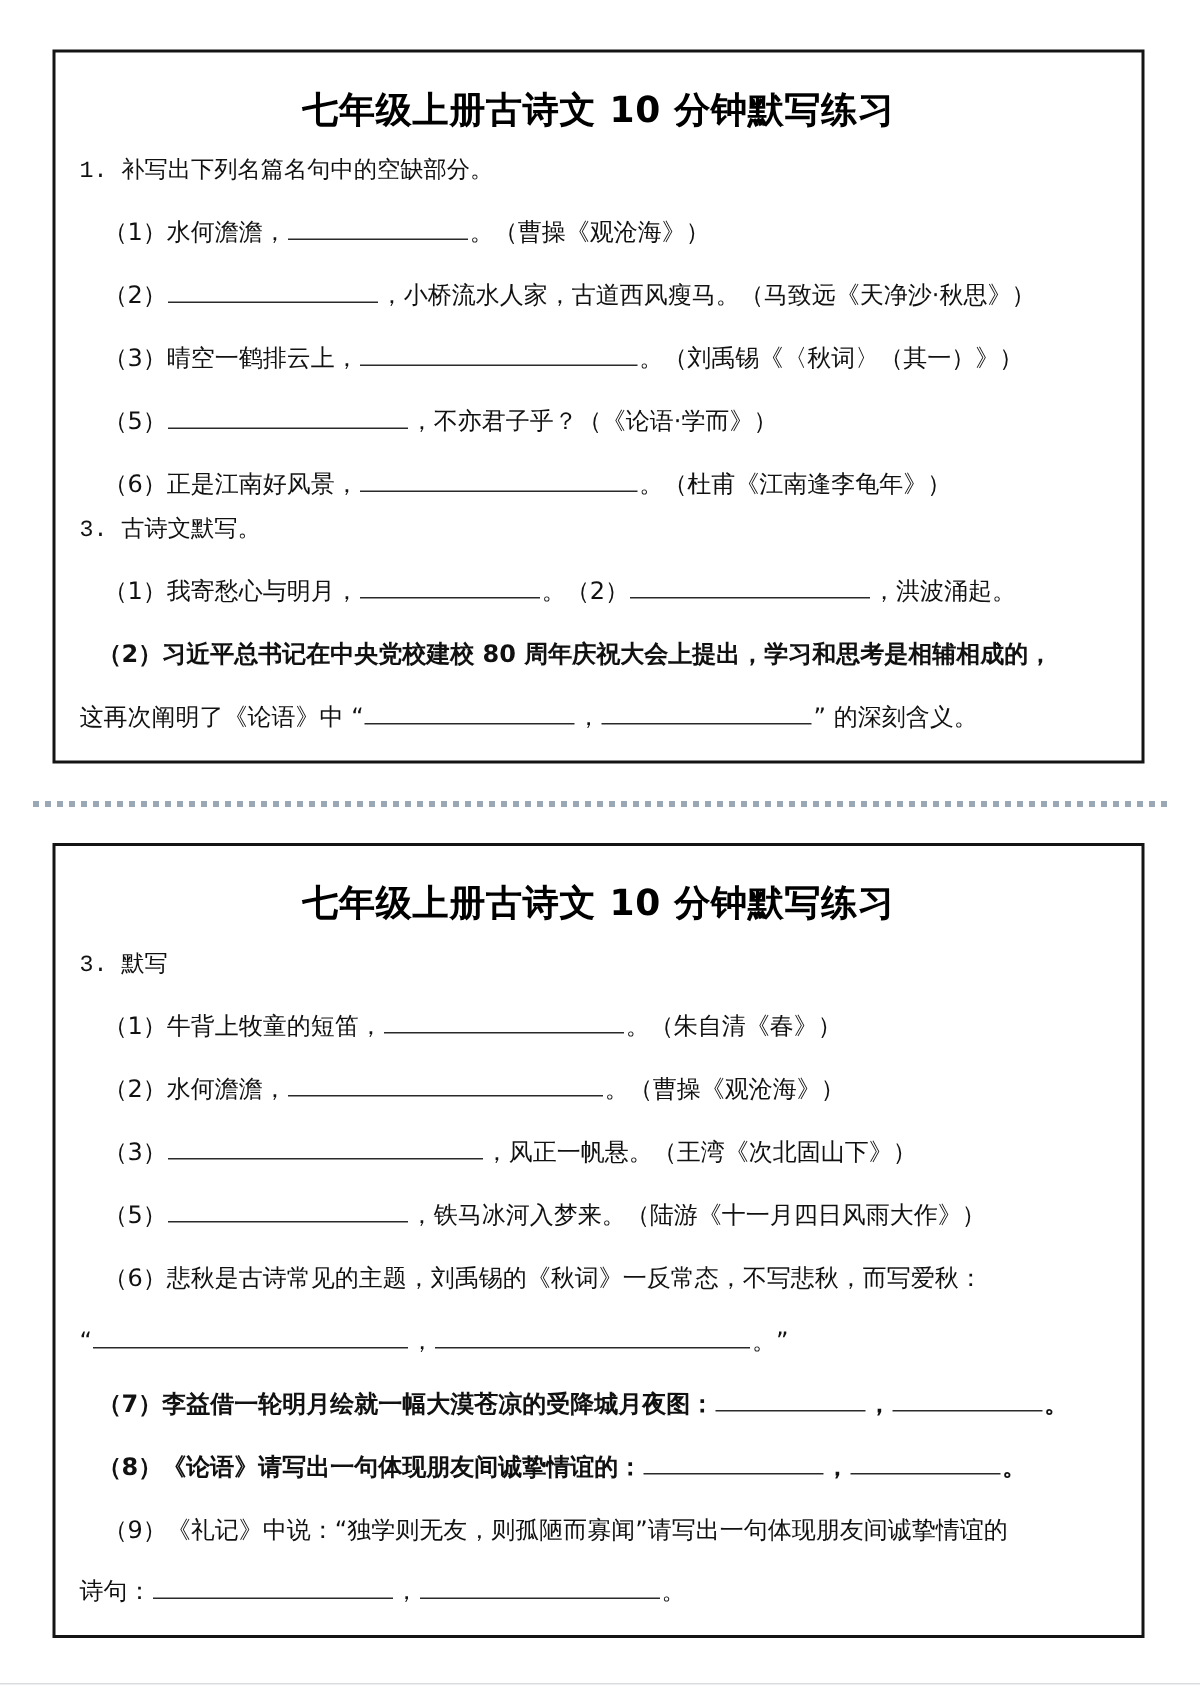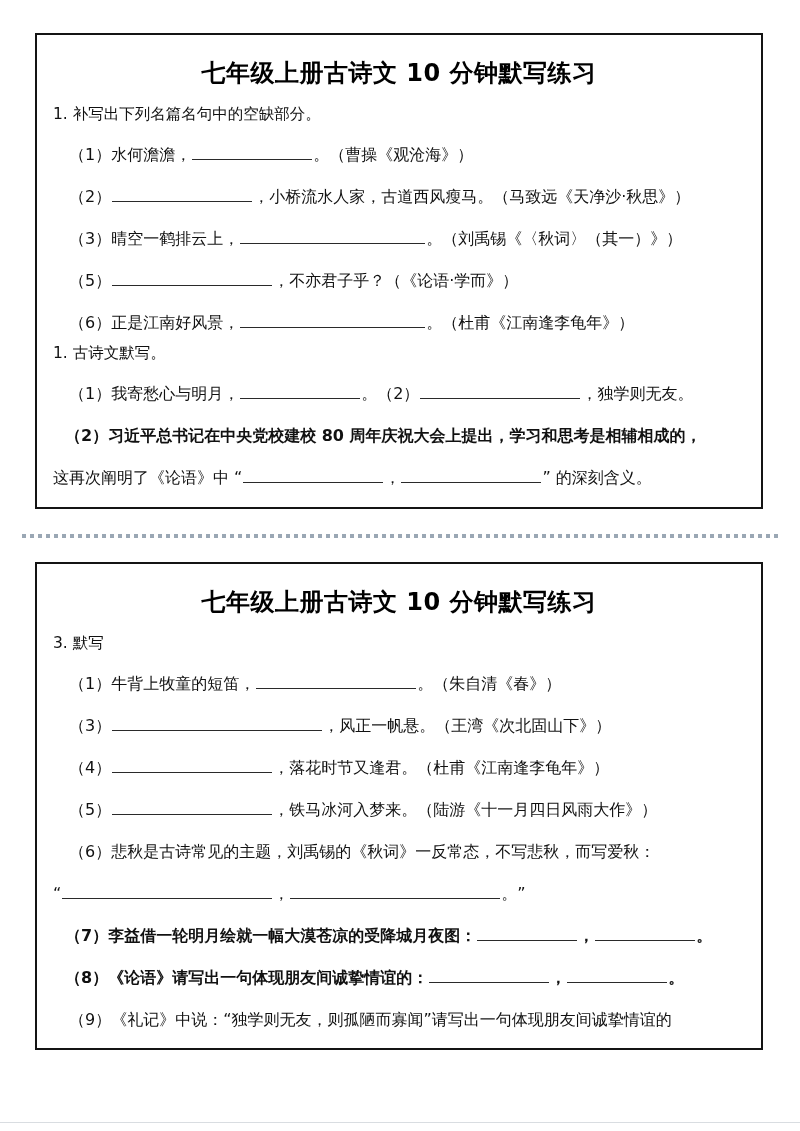--- a/index.html
+++ b/index.html
@@ -43,20 +43,21 @@
     font-family: "DejaVu Sans", "Liberation Sans", sans-serif;
     color: #000;
   }
 
   
   .sec-head {
     font-size: 15.5px;
     line-height: 1.5;
     margin: 2px 0 6px 2px;
     color: #111;
+    font-family: Liberation Mono, monospace;
   }
   .q {
     font-size: 16px;
     line-height: 1.62;
     margin: 16px 0 6px 0;
     padding-left: 18px;
     color: #111;
     white-space: normal;
   }
   .q.flush { padding-left: 14px; font-weight: bold; }
@@ -114,55 +115,56 @@
 
     <div class="q"><span>（2）</span><span class="blank b-lg"></span><span>，小桥流水人家，古道西风瘦马。（马致远《天净沙·秋思》）</span></div>
 
     <div class="q"><span>（3）</span><span>晴空一鹤排云上，</span><span class="blank b-xxl"></span><span>。（刘禹锡《〈秋词〉（其一）》）</span></div>
 
 
     <div class="q"><span>（5）</span><span class="blank b-xl"></span><span>，不亦君子乎？（《论语·学而》）</span></div>
 
     <div class="q"><span>（6）</span><span>正是江南好风景，</span><span class="blank b-xxl"></span><span>。（杜甫《江南逢李龟年》）</span></div>
 
-    <div class="sec-head">1. 古诗文默写。</div>
+    <div class="sec-head">3. 古诗文默写。</div>
 
-    <div class="q"><span>（1）</span><span>我寄愁心与明月，</span><span class="blank b-md"></span><span>。（2）</span><span class="blank b-xl"></span><span>，独学则无友。</span></div>
+    <div class="q"><span>（1）</span><span>我寄愁心与明月，</span><span class="blank b-md"></span><span>。（2）</span><span class="blank b-xl"></span><span>，洪波涌起。</span></div>
 
     <div class="q flush"><span>（2）</span><span>习近平总书记在中央党校建校 80 周年庆祝大会上提出，学习和思考是相辅相成的，</span></div>
 
     <div class="q cont"><span>这再次阐明了《论语》中 “</span><span class="blank b-lg"></span><span>，</span><span class="blank b-lg"></span><span>” 的深刻含义。</span></div>
 
   </div>
 
   <div class="divider"></div>
 
   <div class="card" id="card-2">
 
     <div class="card-title">七年级上册古诗文 10 分钟默写练习</div>
 
     <div class="sec-head">3. 默写</div>
 
     <div class="q"><span>（1）</span><span>牛背上牧童的短笛，</span><span class="blank b-xl"></span><span>。（朱自清《春》）</span></div>
 
+    <div class="q"><span>（2）</span><span>水何澹澹，</span><span class="blank b-wide"></span><span>。（曹操《观沧海》）</span></div>
 
     <div class="q"><span>（3）</span><span class="blank b-wide"></span><span>，风正一帆悬。（王湾《次北固山下》）</span></div>
 
-    <div class="q"><span>（4）</span><span class="blank b-xl"></span><span>，落花时节又逢君。（杜甫《江南逢李龟年》）</span></div>
 
     <div class="q"><span>（5）</span><span class="blank b-xl"></span><span>，铁马冰河入梦来。（陆游《十一月四日风雨大作》）</span></div>
 
     <div class="q"><span>（6）</span><span>悲秋是古诗常见的主题，刘禹锡的《秋词》一反常态，不写悲秋，而写爱秋：</span></div>
 
     <div class="q cont"><span>“</span><span class="blank b-wide"></span><span>，</span><span class="blank b-wide"></span><span>。”</span></div>
 
     <div class="q flush"><span>（7）</span><span>李益借一轮明月绘就一幅大漠苍凉的受降城月夜图：</span><span class="blank b-sm"></span><span>，</span><span class="blank b-sm"></span><span>。</span></div>
 
     <div class="q flush"><span>（8）</span><span>《论语》请写出一句体现朋友间诚挚情谊的：</span><span class="blank b-md"></span><span>，</span><span class="blank b-sm"></span><span>。</span></div>
 
     <div class="q"><span>（9）</span><span>《礼记》中说：“独学则无友，则孤陋而寡闻”请写出一句体现朋友间诚挚情谊的</span></div>
 
+    <div class="q cont"><span>诗句：</span><span class="blank b-xl"></span><span>，</span><span class="blank b-xl"></span><span>。</span></div>
 
   </div>
 
   <div class="bottom-rule"></div>
 
 </div>
 
 </body></html>

